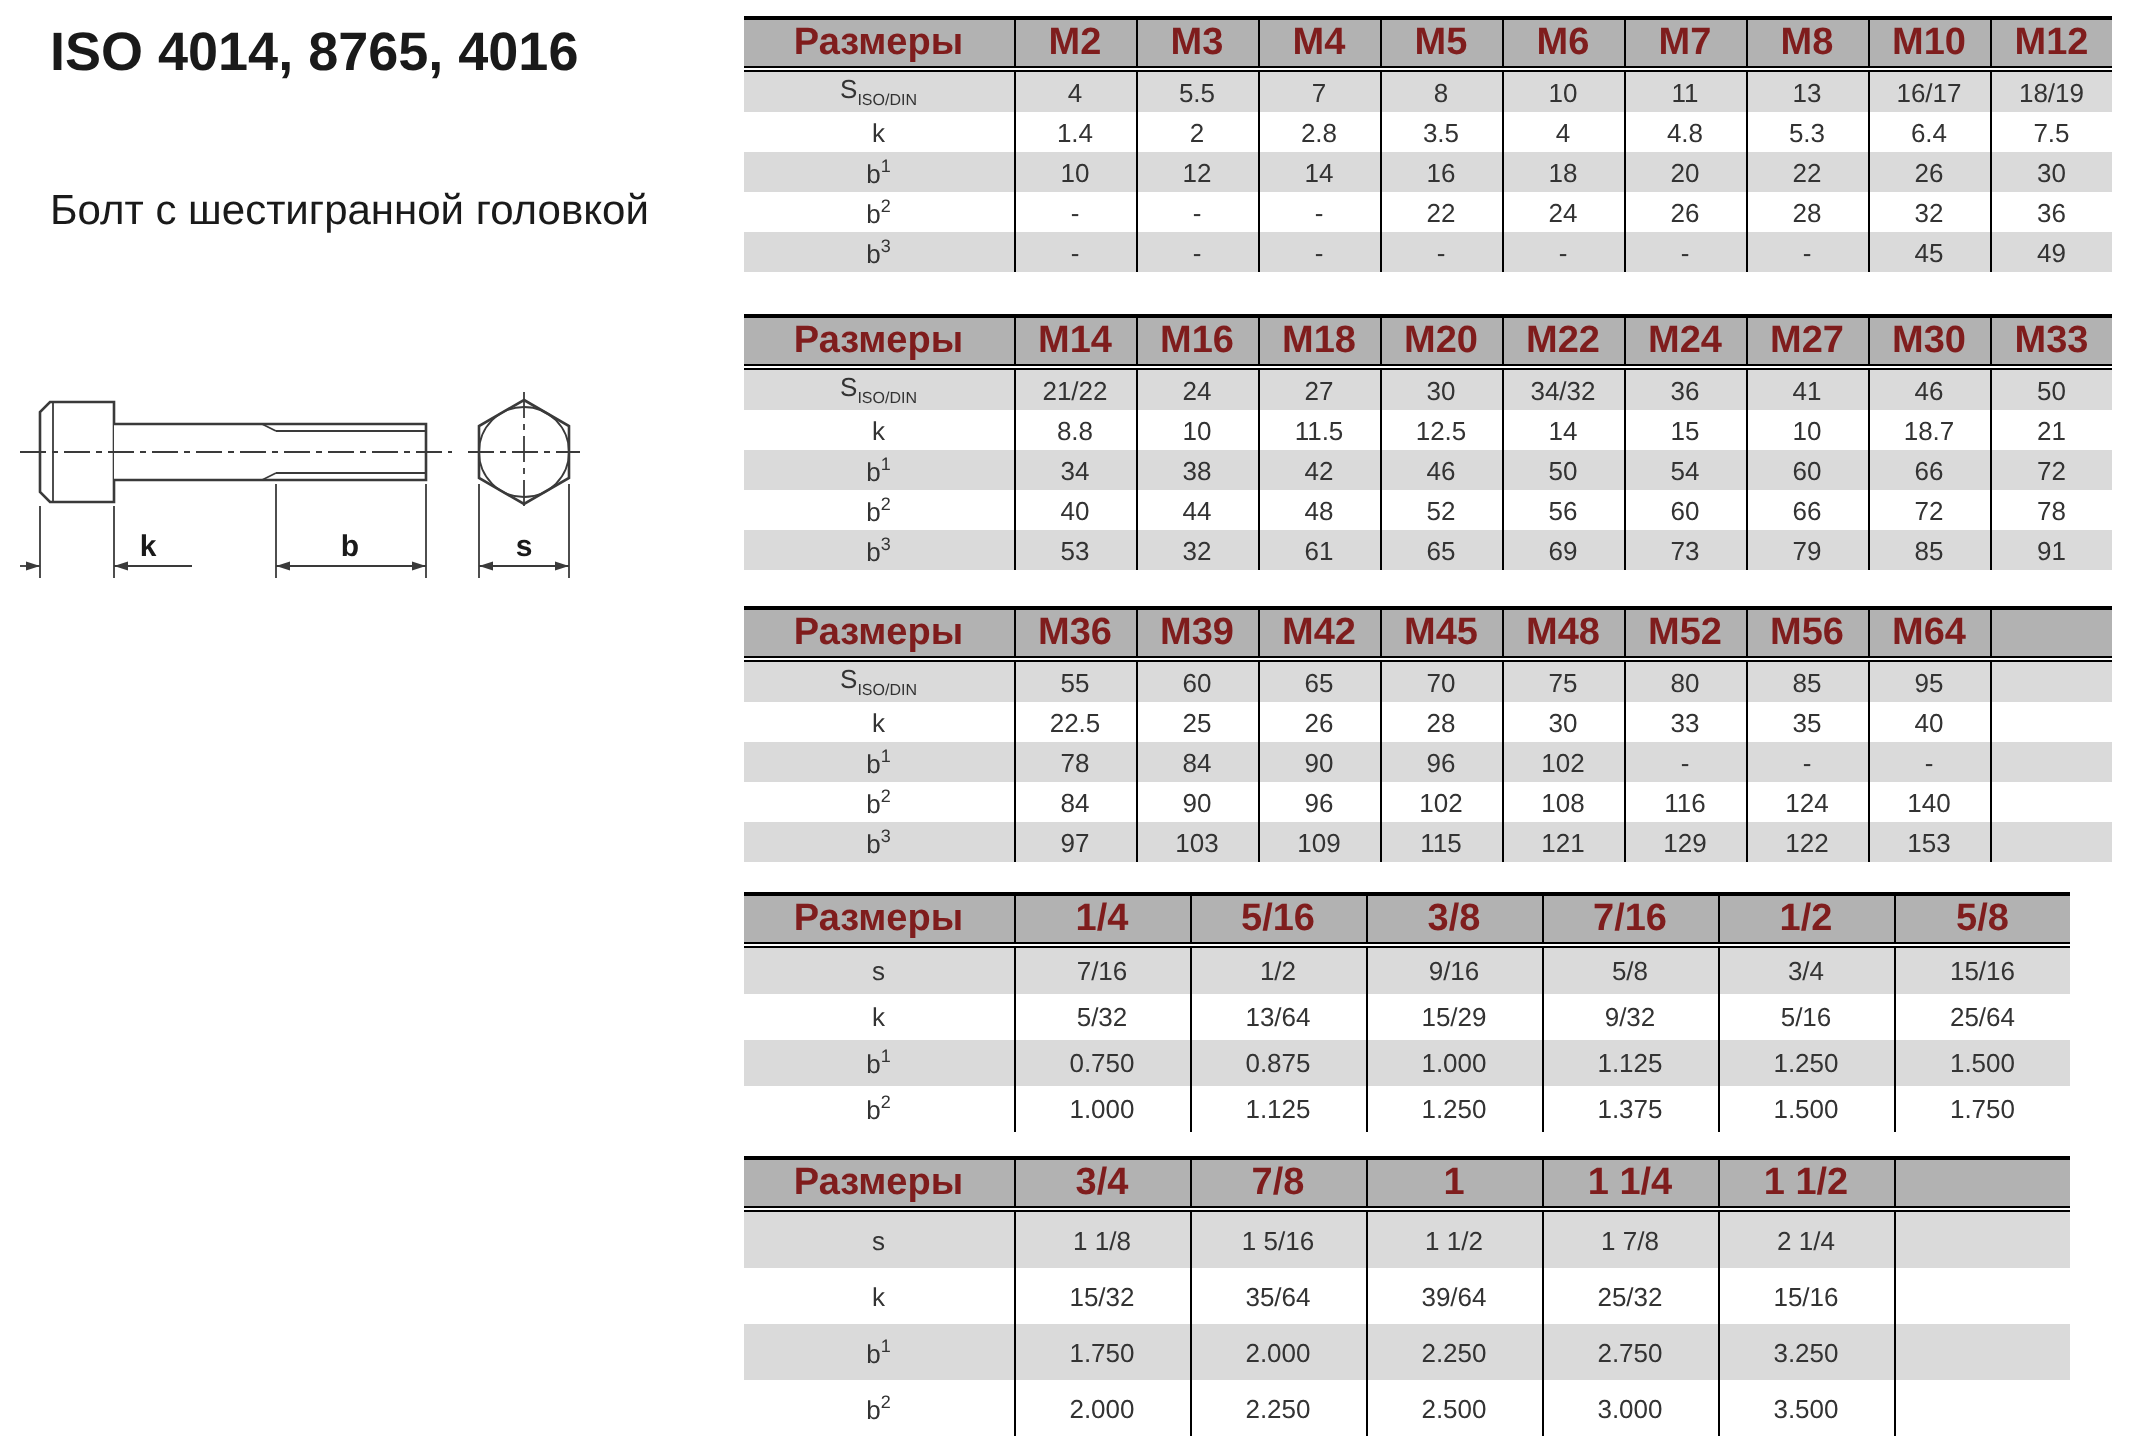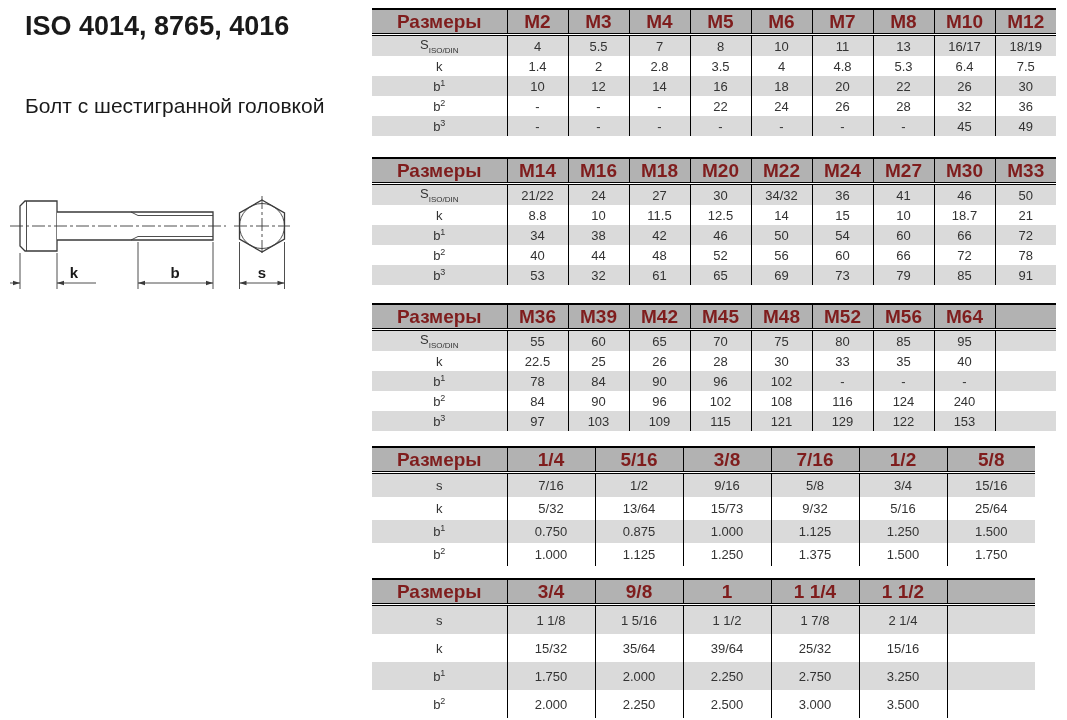--- a/index.html
+++ b/index.html
@@ -381,21 +381,21 @@
       </tr>
       <tr>
         <th scope="row">b<sup>2</sup></th>
         <td>84</td>
         <td>90</td>
         <td>96</td>
         <td>102</td>
         <td>108</td>
         <td>116</td>
         <td>124</td>
-        <td>240</td>
+        <td>140</td>
         <td></td>
       </tr>
       <tr>
         <th scope="row">b<sup>3</sup></th>
         <td>97</td>
         <td>103</td>
         <td>109</td>
         <td>115</td>
         <td>121</td>
         <td>129</td>
@@ -433,21 +433,21 @@
         <td>1/2</td>
         <td>9/16</td>
         <td>5/8</td>
         <td>3/4</td>
         <td>15/16</td>
       </tr>
       <tr>
         <th scope="row">k</th>
         <td>5/32</td>
         <td>13/64</td>
-        <td>15/73</td>
+        <td>15/29</td>
         <td>9/32</td>
         <td>5/16</td>
         <td>25/64</td>
       </tr>
       <tr>
         <th scope="row">b<sup>1</sup></th>
         <td>0.750</td>
         <td>0.875</td>
         <td>1.000</td>
         <td>1.125</td>
@@ -472,21 +472,21 @@
       <col class="cn">
       <col class="cn">
       <col class="cn">
       <col class="cn">
       <col class="cn">
     </colgroup>
     <thead>
       <tr>
         <th>Размеры</th>
         <th>3/4</th>
-        <th>9/8</th>
+        <th>7/8</th>
         <th>1</th>
         <th>1 1/4</th>
         <th>1 1/2</th>
         <th></th>
       </tr>
     </thead>
     <tbody>
       <tr>
         <th scope="row">s</th>
         <td>1 1/8</td>

